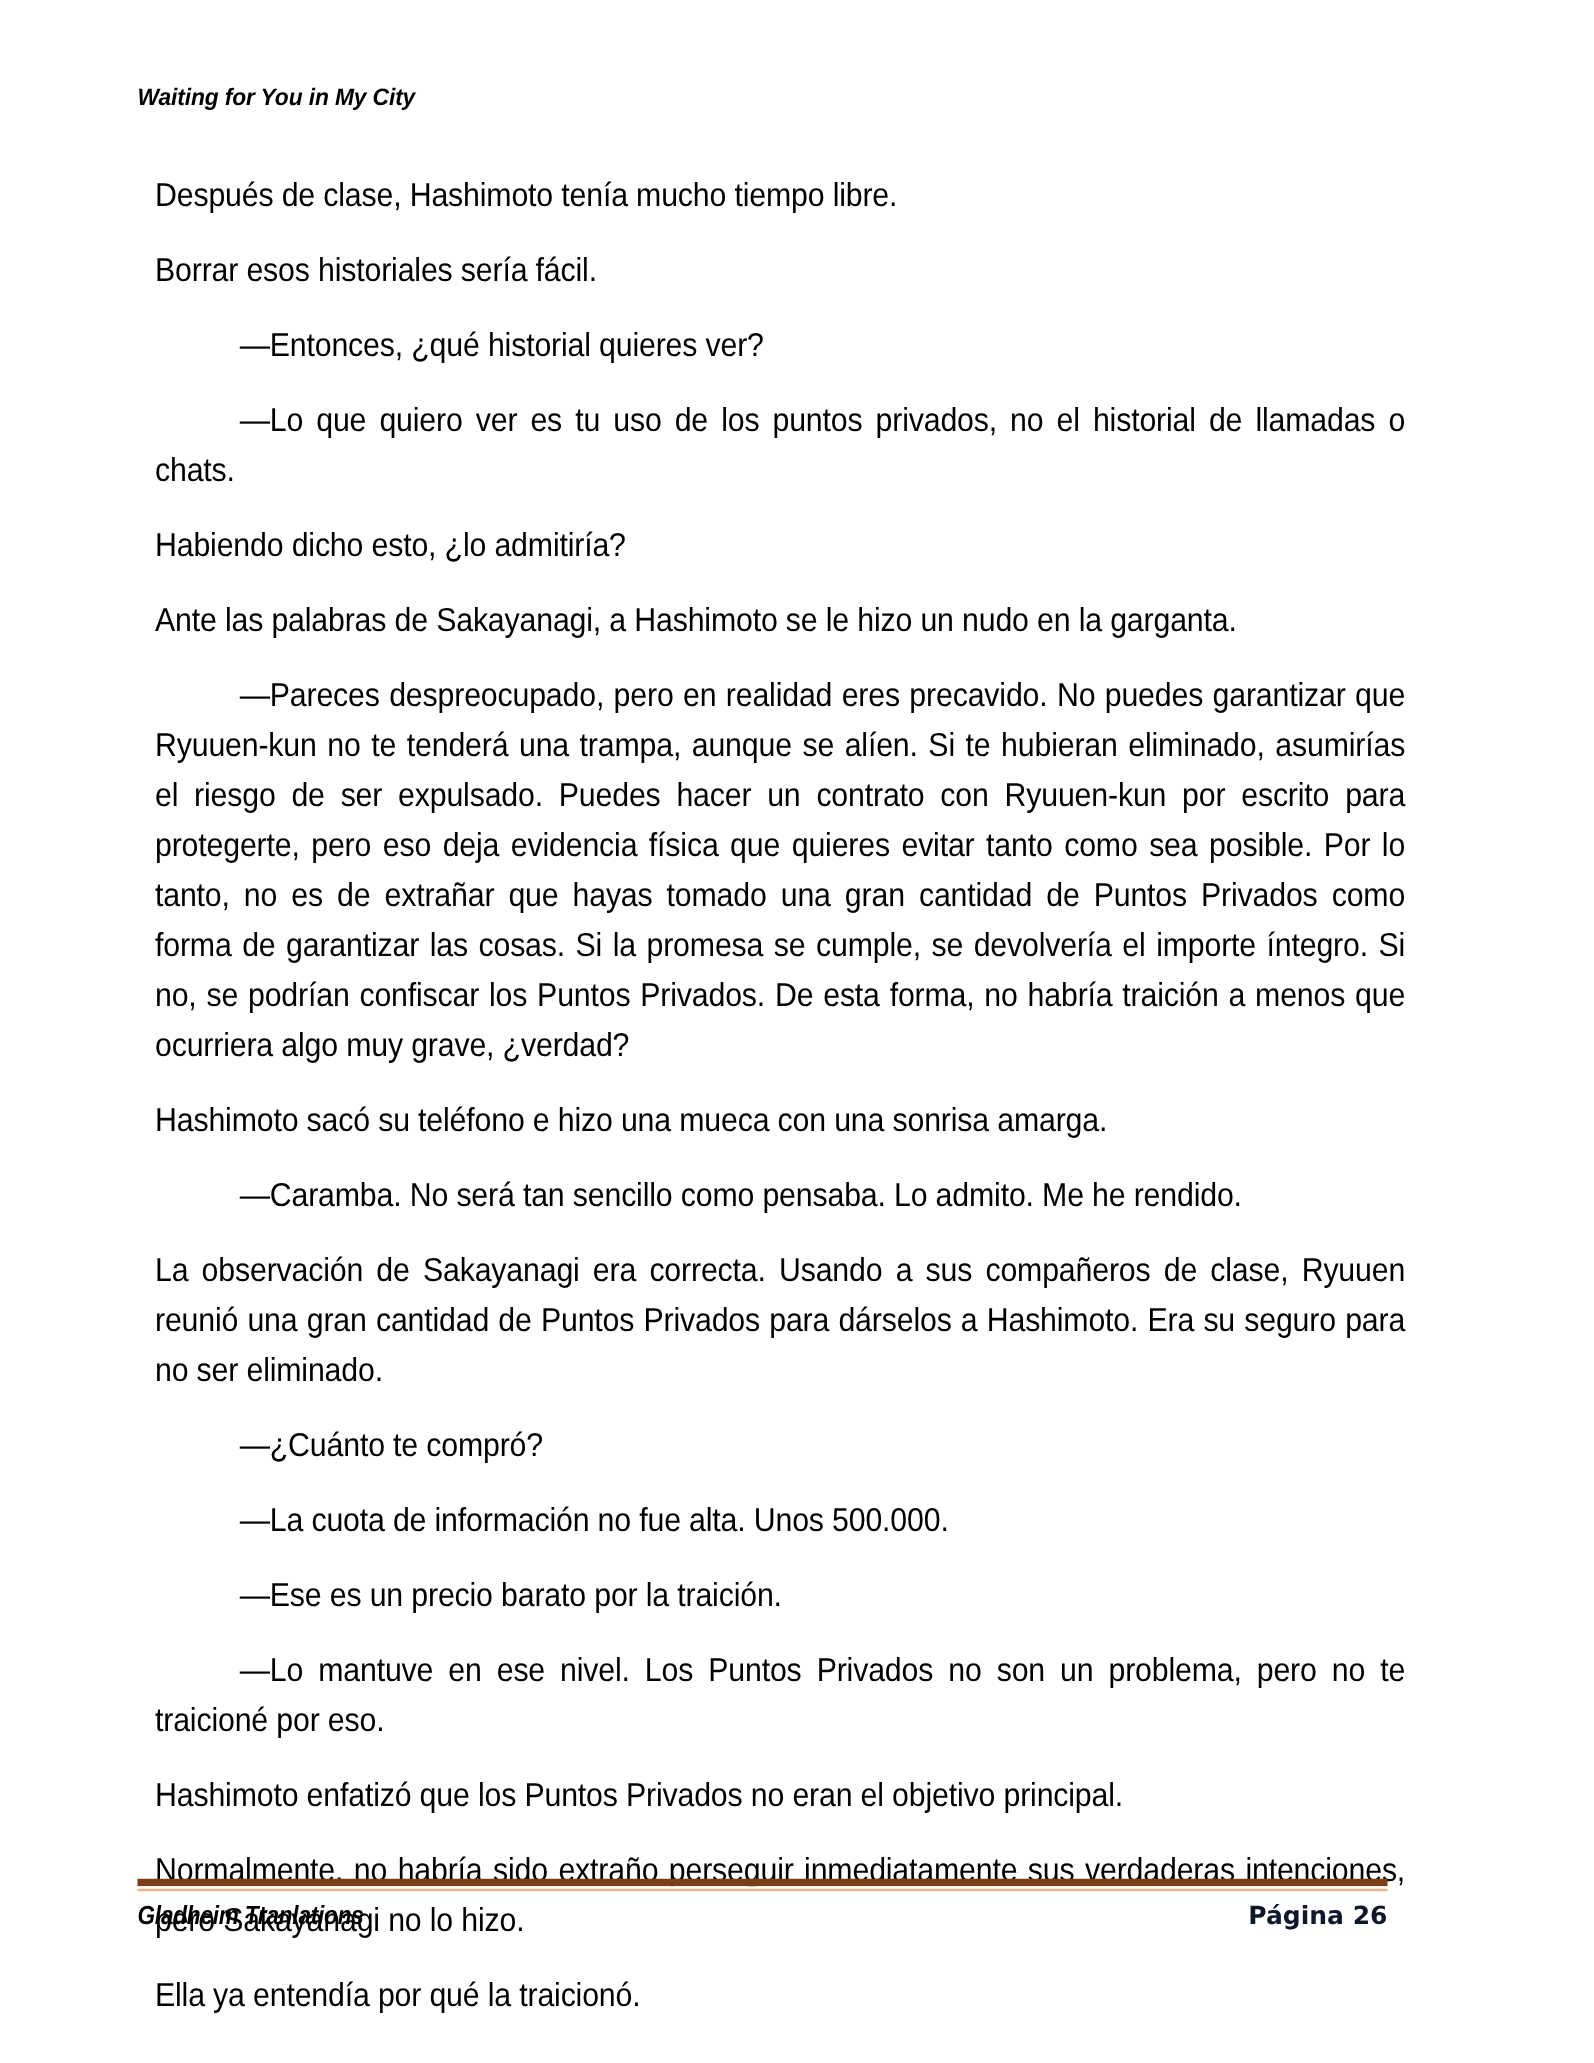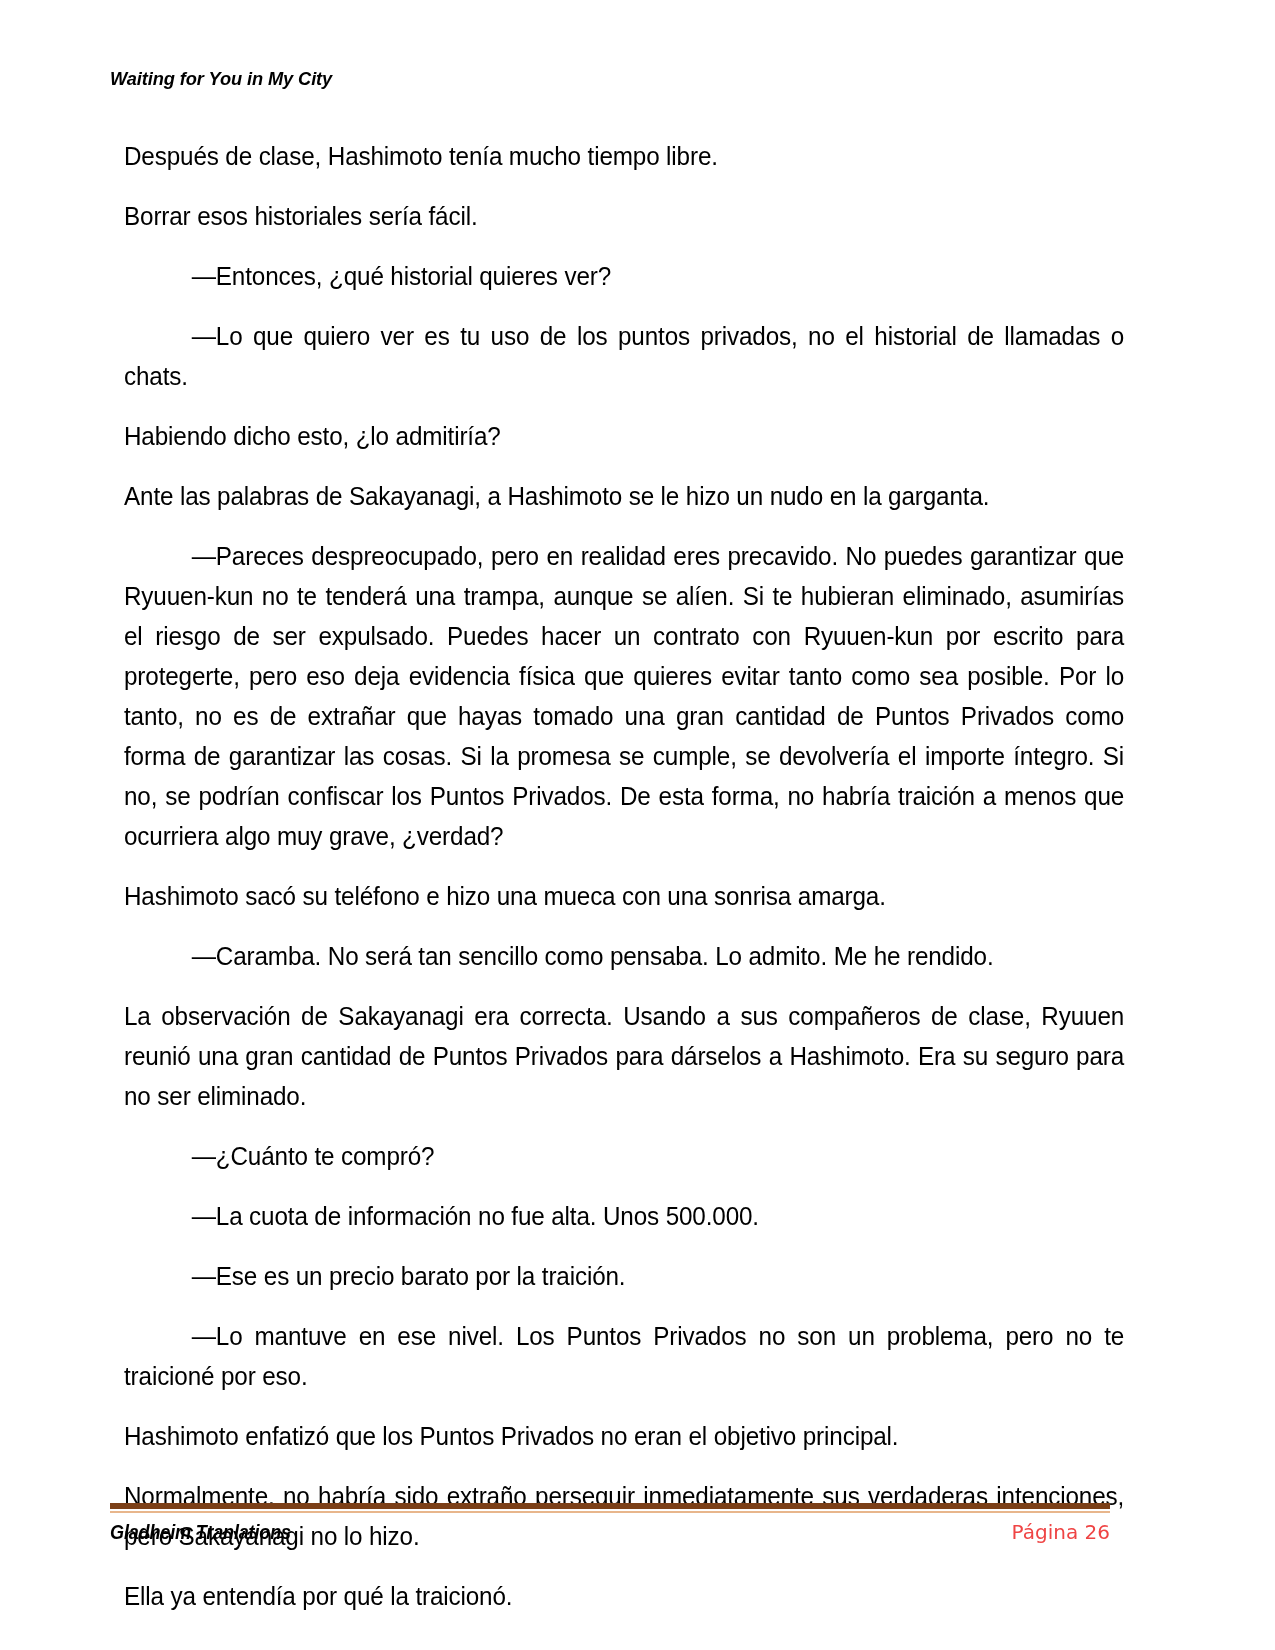--- a/index.html
+++ b/index.html
@@ -97,24 +97,25 @@
     font-weight: bold;
     font-style: italic;
     color: #000000;
     transform: scaleX(0.86);
     transform-origin: left center;
     letter-spacing: -0.2px;
     white-space: nowrap;
   }
   .footer-page {
     font-size: 20px;
-    color: #ef4444;
+    color: #0f172a;
     font-family: "DejaVu Sans", sans-serif;
     white-space: nowrap;
     letter-spacing: 0px;
+    font-weight: bold;
   }
 </style>
 </head>
 <body>
 
 <div class="page">
 
   <div class="running-head">Waiting for You in My City</div>
 
   <div class="body-col">

